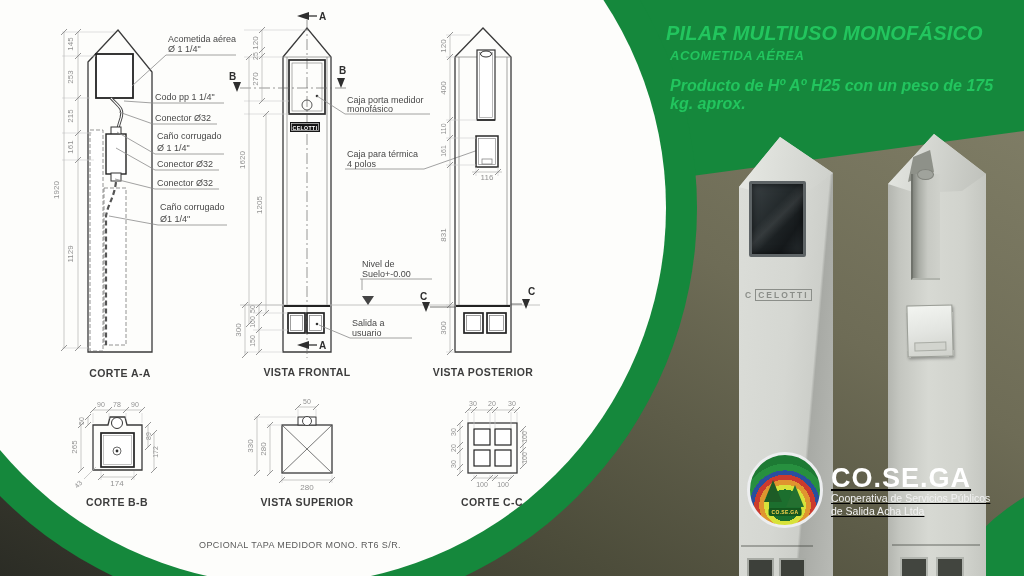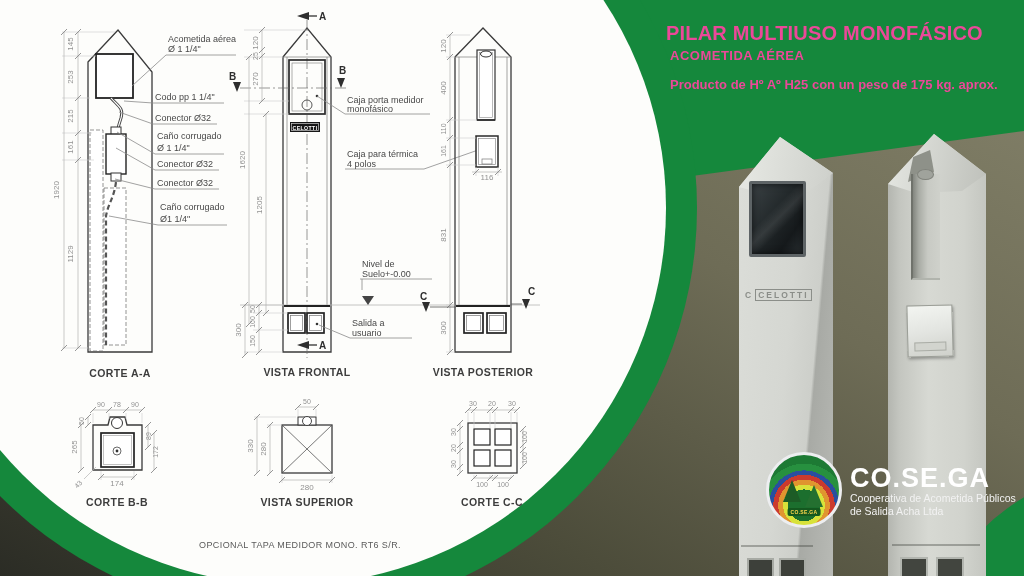--- a/index.html
+++ b/index.html
@@ -10,24 +10,24 @@
     background:linear-gradient(to bottom left,#85836b 0%,#6e6c56 38%,#4c4c3a 70%,#2b2c25 100%);}
   .bg-green-top{position:absolute;inset:0;background:#15883c;
     clip-path:polygon(0 0,1024px 0,1024px 131px,655px 181px,0 181px);}
   .bg-green-corner{position:absolute;left:915px;top:465px;width:450px;height:450px;
     border-radius:50%;background:#15883c;}
   .green-circle{position:absolute;left:-119px;top:-200px;width:816px;height:816px;
     border-radius:50%;background:#15883c;}
   .white-circle{position:absolute;left:-88px;top:-169px;width:754px;height:754px;
     border-radius:50%;background:#fdfdfb;}
   
-  .header{position:absolute;left:666px;top:22px;width:352px;color:#ec4899;}
+  .header{position:absolute;left:666px;top:22px;width:352px;color:#22c55e;font-style:italic;}
   .h-title{font-size:20px;font-weight:800;letter-spacing:.2px;}
   .h-sub{font-size:13px;font-weight:700;margin:3px 0 0 4px;letter-spacing:.5px;}
-  .h-desc{font-size:13px;font-weight:600;margin:14px 0 0 4px;}
+  .h-desc{font-size:16px;font-weight:600;margin:14px 0 0 4px;}
   
   svg.drawings{position:absolute;left:0;top:0;}
   .dimline{stroke:#b3b3b3;stroke-width:.7;fill:none;}
   .ticks{stroke:#8a8a8a;stroke-width:.9;fill:none;}
   .ext{stroke:#cccccc;stroke-width:.6;fill:none;}
   .cl{stroke:#6a6a6a;stroke-width:.7;stroke-dasharray:11,3,2,3;fill:none;}
   .lead{stroke:#8a8a8a;stroke-width:.8;fill:none;}
   .oline{stroke:#3a3a3a;stroke-width:1.3;fill:none;}
   .thin{stroke:#7c7c7c;stroke-width:.7;fill:none;}
   .heavy{stroke:#222;stroke-width:2.2;fill:none;}
@@ -81,21 +81,21 @@
     background:#a0a39c;border:1px solid #80837c;}
   .pb-box{position:absolute;left:23px;top:177px;width:44px;height:50px;
     background:linear-gradient(170deg,#f3f5f1 0%,#e3e5e1 50%,#cfd1cb 100%);
     border:1px solid #9b9e97;box-shadow:1px 2px 3px rgba(0,0,0,.3);transform:rotate(-1.5deg);}
   .pb-box::after{content:"";position:absolute;left:6px;bottom:5px;right:6px;height:7px;
     background:#d2d4ce;border:1px solid #aaada6;}
   .pb-groove{left:8px;top:416px;width:88px;}
   .pb-o1{left:16px;top:429px;width:28px;height:19px;background:#42453f;border-color:#b2b5af;}
   .pb-o2{left:52px;top:429px;width:28px;height:19px;background:#42453f;border-color:#b2b5af;}
   
-  .logo{position:absolute;left:766px;top:452px;display:flex;gap:8px;align-items:flex-start;}
+  .logo{position:absolute;left:747px;top:452px;display:flex;gap:8px;align-items:flex-start;text-decoration:underline;}
   .emblem{width:76px;height:76px;border-radius:50%;position:relative;overflow:hidden;
     border:3px solid #edeef0;box-sizing:border-box;
     background:radial-gradient(circle at 50% 72%,#1c6f2e 0 26%,#d8e23a 26% 34%,#e0952f 34% 42%,#cb3a2e 42% 50%,#2a4f9e 50% 57%,#27903f 57% 68%,#1d7a34 68% 100%);}
   .em-tree{position:absolute;width:0;height:0;border-left:9px solid transparent;
     border-right:9px solid transparent;border-bottom:22px solid #1d5c26;}
   .em-tree.t1{left:14px;top:25px;}
   .em-tree.t2{left:36px;top:30px;border-bottom-color:#247030;}
   .em-banner{position:absolute;left:50%;transform:translateX(-50%);bottom:9px;
     background:#14581f;color:#ffd84d;font-size:5px;font-weight:bold;padding:1px 3px;
     border-radius:2px;letter-spacing:.3px;white-space:nowrap;}
@@ -349,18 +349,18 @@
   </div>
 
   <div class="logo">
     <div class="emblem">
       <div class="em-tree t1"></div>
       <div class="em-tree t2"></div>
       <div class="em-banner">CO.SE.GA</div>
     </div>
     <div class="logo-text">
       <div class="logo-name">CO.SE.GA</div>
-      <div class="logo-sub">Cooperativa de Acometida Públicos</div>
+      <div class="logo-sub">Cooperativa de Servicios Públicos</div>
       <div class="logo-sub">de Salida Acha Ltda</div>
     </div>
   </div>
 
 </div>
 
 </body></html>

